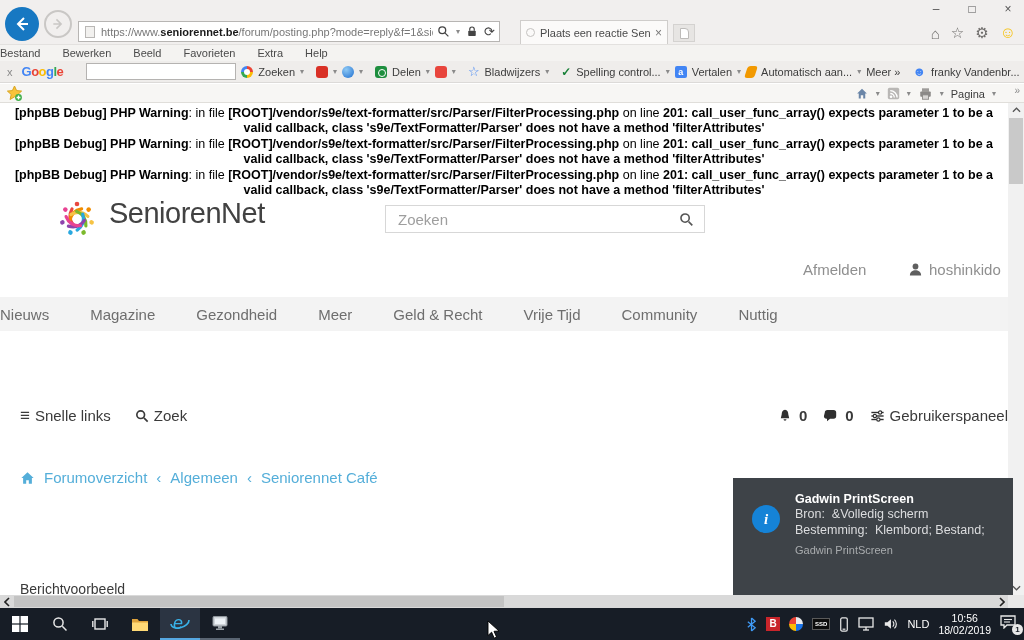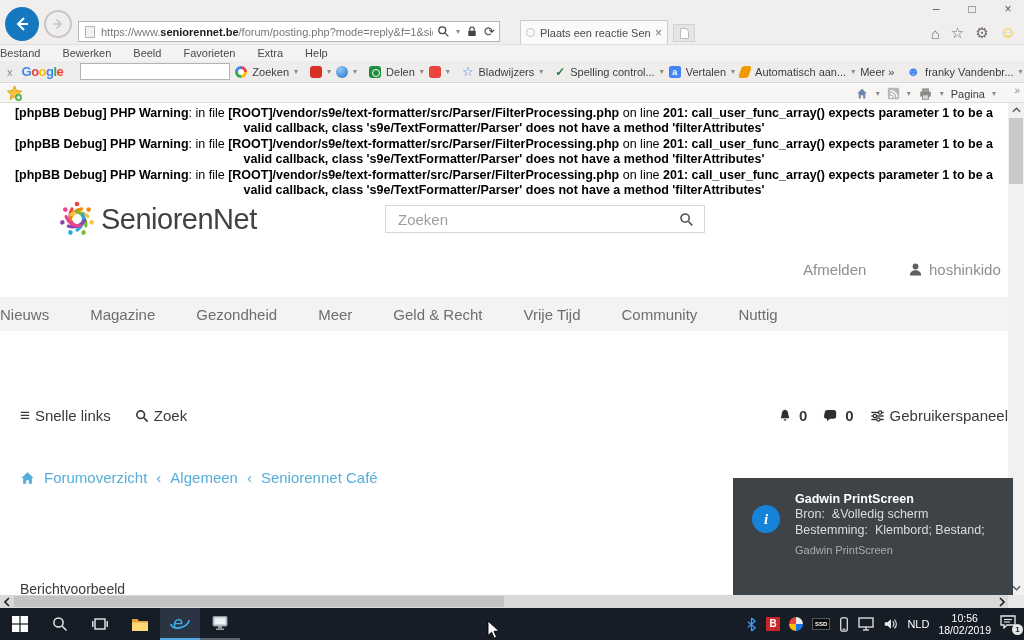--- a/index.html
+++ b/index.html
@@ -25,21 +25,21 @@
   .tabclose{color:#777;font-size:12px;margin-left:4px;}
   .newtab{position:absolute;left:673px;top:24px;width:22px;height:18px;background:#e7e5e3;border:1px solid #d4d2d0;display:flex;align-items:center;justify-content:center;}
   .newtabico{width:9px;height:11px;background:#fff;border:1px solid #bdbbb9;border-top-right-radius:4px;}
   .tbicons{position:absolute;right:8px;top:24px;display:flex;gap:11px;align-items:center;color:#6e6c6a;font-size:15px;}
   .smiley{color:#f6c211;font-size:16px;}
 
   .menubar{position:absolute;left:0;top:45px;width:1024px;height:16px;background:#f4f3f1;display:flex;gap:22px;align-items:center;font-size:11px;color:#4a4a4a;}
 
   .gbar{position:absolute;left:0;top:61px;width:1024px;height:22px;background:#efedeb;border-bottom:1px solid #dcdad8;display:flex;align-items:center;font-size:11px;color:#3c3c3c;gap:5px;padding:0 3px;}
   .gx{color:#8a8a8a;font-size:11px;padding:0 4px;}
-  .glogo{font-weight:bold;font-size:13px;letter-spacing:-.5px;margin-right:12px;}
+  .glogo{font-weight:bold;font-size:13px;letter-spacing:-.5px;margin-right:18px;}
   .gl1,.gl4{color:#4285f4}.gl2,.gl6{color:#ea4335}.gl3{color:#fbbc05}.gl5{color:#34a853}
   .ginput{width:282px;height:17px;border:1px solid #b5b3b1;background:#fff;font-size:11px;padding:0 3px;}
   .gsep{width:1px;height:16px;background:#d8d6d4;margin:0 1px;}
   .micon{width:12px;height:12px;border-radius:3px;flex:none;display:inline-block;}
   .gG{border-radius:50%;background:conic-gradient(#ea4335 0 25%,#fbbc05 0 50%,#34a853 0 75%,#4285f4 0 100%);position:relative;}
   .gG:after{content:"";position:absolute;left:3px;top:3px;width:6px;height:6px;border-radius:50%;background:#fff;}
   .gred{background:#d93025;}
   .gblue{background:radial-gradient(circle at 35% 30%,#8ec9f5,#1f6fd0);border-radius:50%;}
   .ggreen{background:#1e8e3e;position:relative;}
   .ggreen:after{content:"";position:absolute;left:3px;top:3px;width:6px;height:6px;border:1.5px solid #fff;border-radius:50%;}
@@ -56,21 +56,21 @@
   .cmdright{position:absolute;right:28px;top:0;height:19px;display:flex;align-items:center;gap:7px;font-size:11px;color:#3c3c3c;}
   .cmdovf{position:absolute;right:4px;top:1px;font-size:10px;color:#8a8a8a;}
   .favstar{position:absolute;left:6px;top:1px;}
 
   
   .viewport{position:absolute;left:0;top:103px;width:1008px;height:492px;background:#fff;overflow:hidden;}
   .warning{text-align:center;font-weight:bold;font-size:12.5px;line-height:15.4px;color:#000;padding:0 8px;}
   .warnings{padding-top:3px;}
   .wn{font-weight:normal;}
   .sitehead{position:absolute;left:0;top:94px;width:1008px;height:58px;}
-  .brand{position:absolute;left:55px;top:0;display:flex;align-items:center;gap:2px;}
+  .brand{position:absolute;left:55px;top:0;display:flex;align-items:flex-start;gap:10px;}
   .brandname{font-size:29px;color:#424242;letter-spacing:-.5px;}
   .sitesearch{position:absolute;left:385px;top:8px;width:320px;height:28px;border:1px solid #d7d7d7;display:flex;align-items:center;padding:0 10px;}
   .sitesearch input{border:none;outline:none;flex:1;font-size:15px;color:#333;}
   .sitesearch input::placeholder{color:#9e9e9e;}
   .userrow{position:absolute;left:0;top:158px;width:1008px;height:22px;font-size:15px;color:#8f8f8f;}
   .logout{position:absolute;left:803px;top:0;}
   .userbox{position:absolute;left:908px;top:0;display:flex;align-items:center;gap:6px;}
   .mainnav{position:absolute;left:0;top:194px;width:1008px;height:34px;background:#f3f3f3;display:flex;align-items:center;font-size:15px;color:#6e6e6e;}
   .mainnav span{margin-right:41px;}
   .quickrow{position:absolute;left:0;top:300px;width:1008px;height:30px;font-size:15px;color:#3a3a3a;}

